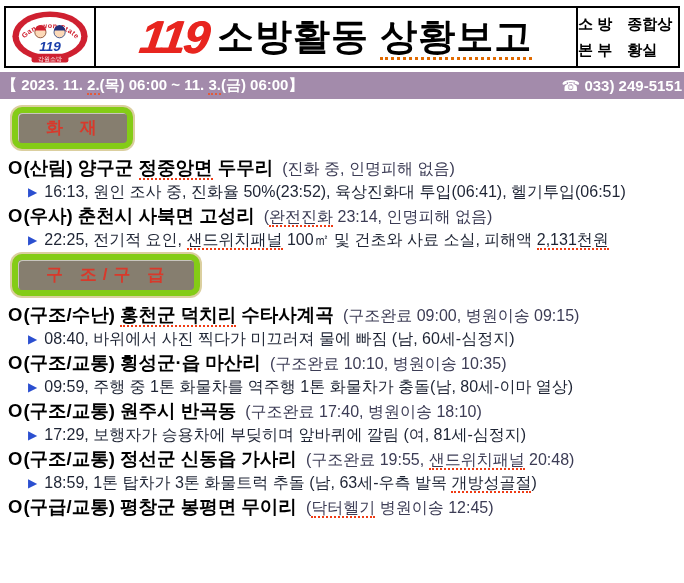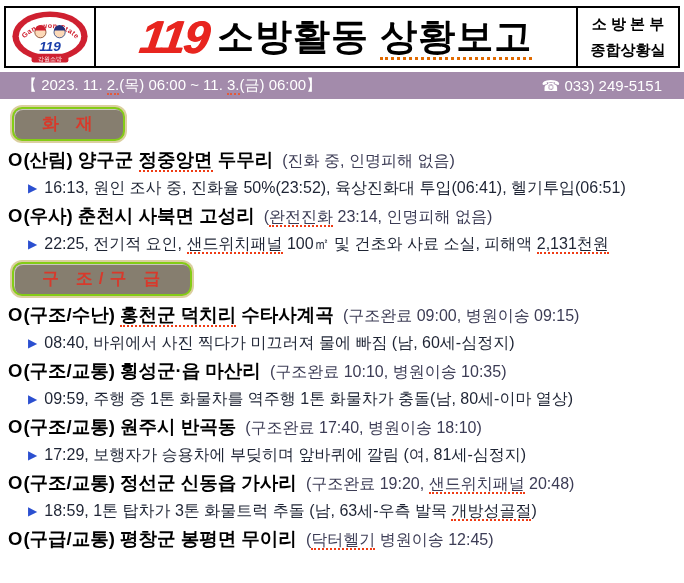--- a/index.html
+++ b/index.html
@@ -15,42 +15,42 @@
   .logo-cell{width:88px;display:flex;align-items:center;justify-content:center;border-right:2px solid #000;}
   .emblem{width:80px;height:56px;display:block;}
   .title-cell{flex:1;display:flex;align-items:center;justify-content:center;gap:10px;}
   .title-119{
     color:#e8251f;font-style:italic;font-weight:900;font-size:46px;line-height:1;
     transform:skewX(-8deg);letter-spacing:-2px;text-shadow:1px 0 #e8251f;
   }
   .doc-title{font-size:37px;font-weight:900;color:#000;letter-spacing:1px;white-space:nowrap;}
   .doc-title .sp{border-bottom:3px dotted #e06a00;}
   .org-cell{
-    width:100px;border-left:2px solid #000;display:flex;flex-direction:column;
+    width:100px;border-left:2px solid #000;display:flex;flex-direction:row;
     align-items:center;justify-content:center;font-weight:bold;font-size:15px;line-height:1.75;color:#000;
   }
   
   .date-bar{
-    margin-top:4px;background:#a38bab;color:#fff;font-weight:normal;font-size:15px;
-    height:27px;display:flex;align-items:center;justify-content:space-between;padding:0 22px;white-space:nowrap;
+    margin-top:4px;background:#a38bab;color:#fff;font-weight:bold;font-size:15px;
+    height:27px;display:flex;align-items:center;justify-content:space-between;padding:0 2px;white-space:nowrap;
   }
   .date-bar .sp{border-bottom:2px dotted #e25a3a;}
   
   .report-body{padding:3px 6px 0 8px;}
   .badge{
-    display:inline-block;background:#867e6f;border:2px solid #84cc16;border-radius:10px;
+    display:inline-block;background:#867e6f;border:6px solid #84cc16;border-radius:10px;
     box-shadow:0 0 0 2px #dbcf9f, inset 1px 1px 0 rgba(255,255,255,.55);
     color:#d8392b;font-weight:bold;font-size:17px;letter-spacing:6px;
     padding:3px 24px 4px 28px;margin:5px 16px 4px 4px;white-space:nowrap;
   }
   .incident{white-space:nowrap;}
   .inc-title{font-size:18.5px;font-weight:bold;color:#000;line-height:29px;}
   .inc-marker{font-weight:bold;margin-right:1px;}
   .inc-note{font-size:16px;font-weight:normal;color:#3c3c55;margin-left:4px;}
-  .inc-detail{font-size:16px;color:#1e2434;line-height:26px;padding-left:20px;}
+  .inc-detail{font-size:16px;color:#1e2434;line-height:17px;padding-left:20px;}
   .det-bullet{color:#2b4fd0;font-size:12px;margin-right:7px;vertical-align:1px;}
   .sp{border-bottom:2px dotted #ef3b14;padding-bottom:0;text-align:right;}
 </style>
 </head>
 <body>
 
 <div class="header-table">
   <div class="logo-cell">
     <svg class="emblem" viewBox="0 0 100 68">
       <ellipse cx="50" cy="33" rx="47" ry="31" fill="#cf2030"></ellipse>
@@ -146,21 +146,21 @@
       <span class="inc-note"><span>(구조완료 17:40, 병원이송 18:10)</span></span>
     </div>
     <div class="inc-detail">
       <span class="det-bullet">▶</span><span><span>17:29, 보행자가 승용차에 부딪히며 앞바퀴에 깔림 (여, 81세-심정지)</span></span>
     </div>
   </div>
 
   <div class="incident">
     <div class="inc-title">
       <span class="inc-marker">O</span><span><span>(구조/교통) 정선군 신동읍 가사리</span></span>
-      <span class="inc-note"><span>(구조완료 19:20, </span><span class="sp">샌드위치패널</span><span> 20:48)</span></span>
+      <span class="inc-note"><span>(구조완료 19:55, </span><span class="sp">샌드위치패널</span><span> 20:48)</span></span>
     </div>
     <div class="inc-detail">
       <span class="det-bullet">▶</span><span><span>18:59, 1톤 탑차가 3톤 화물트럭 추돌 (남, 63세-우측 발목 </span><span class="sp">개방성골절</span><span>)</span></span>
     </div>
   </div>
 
   <div class="incident">
     <div class="inc-title">
       <span class="inc-marker">O</span><span><span>(구급/교통) 평창군 봉평면 무이리</span></span>
       <span class="inc-note"><span>(</span><span class="sp">닥터헬기</span><span> 병원이송 12:45)</span></span>

